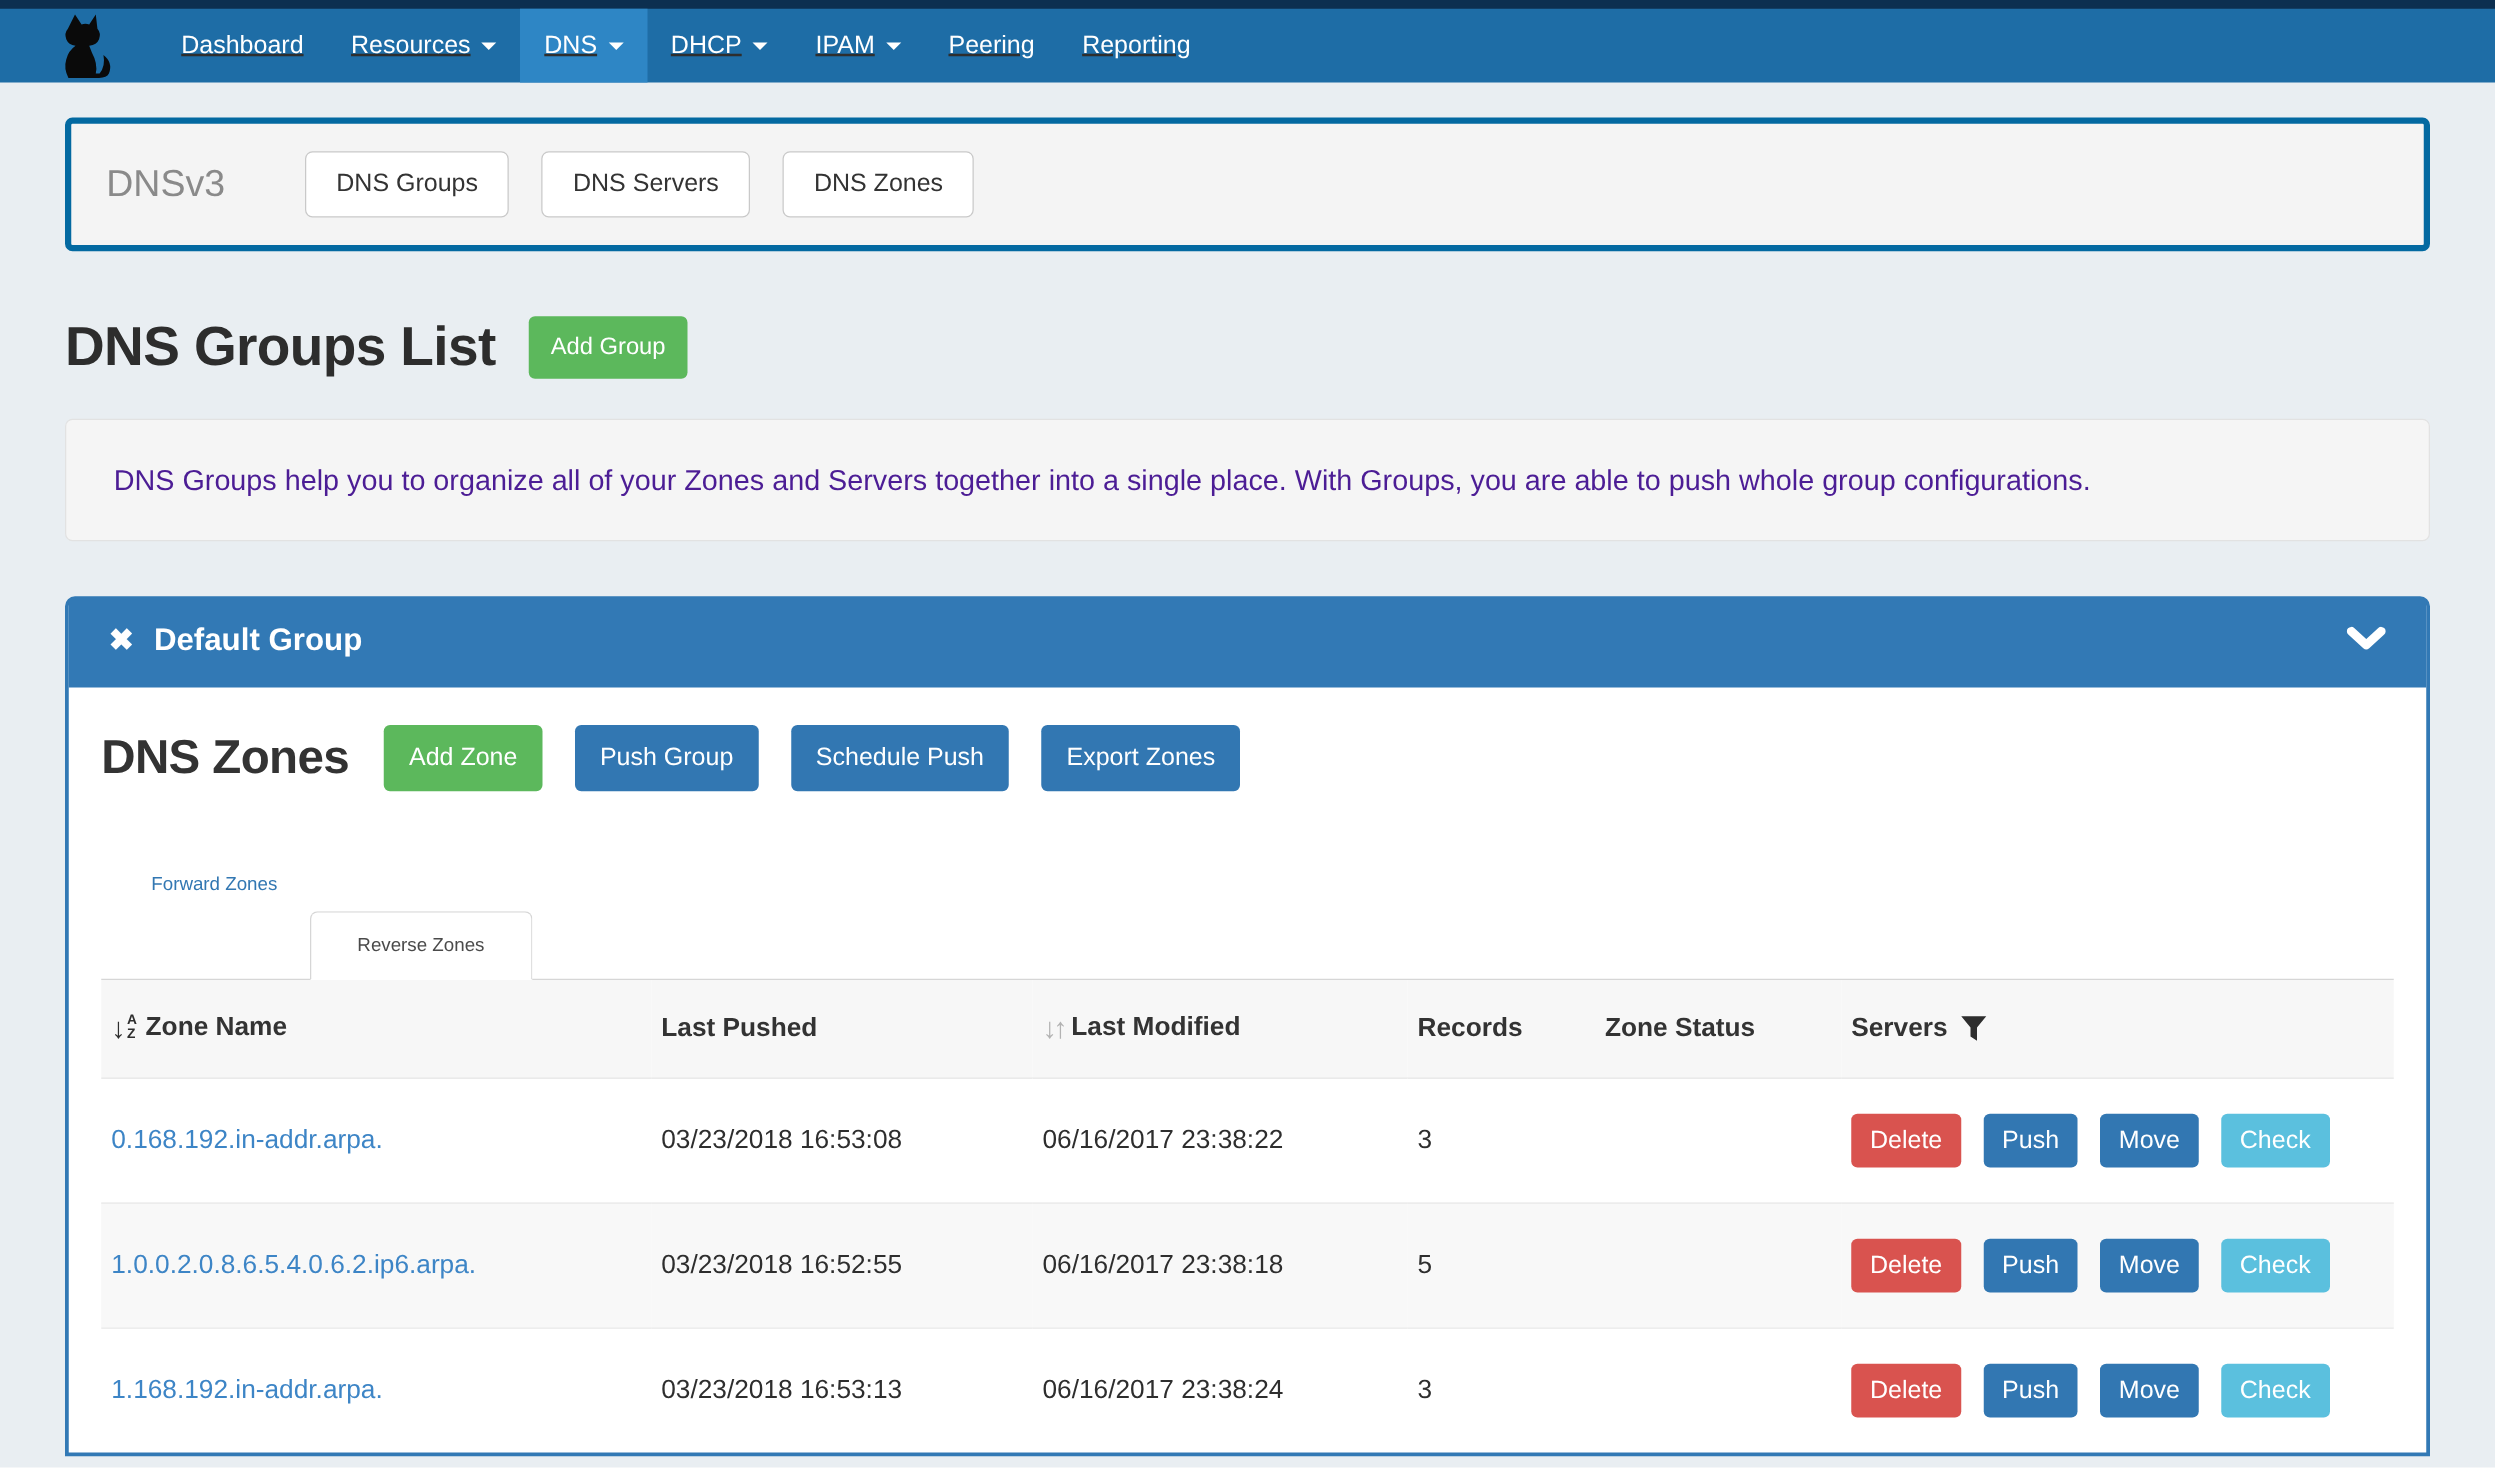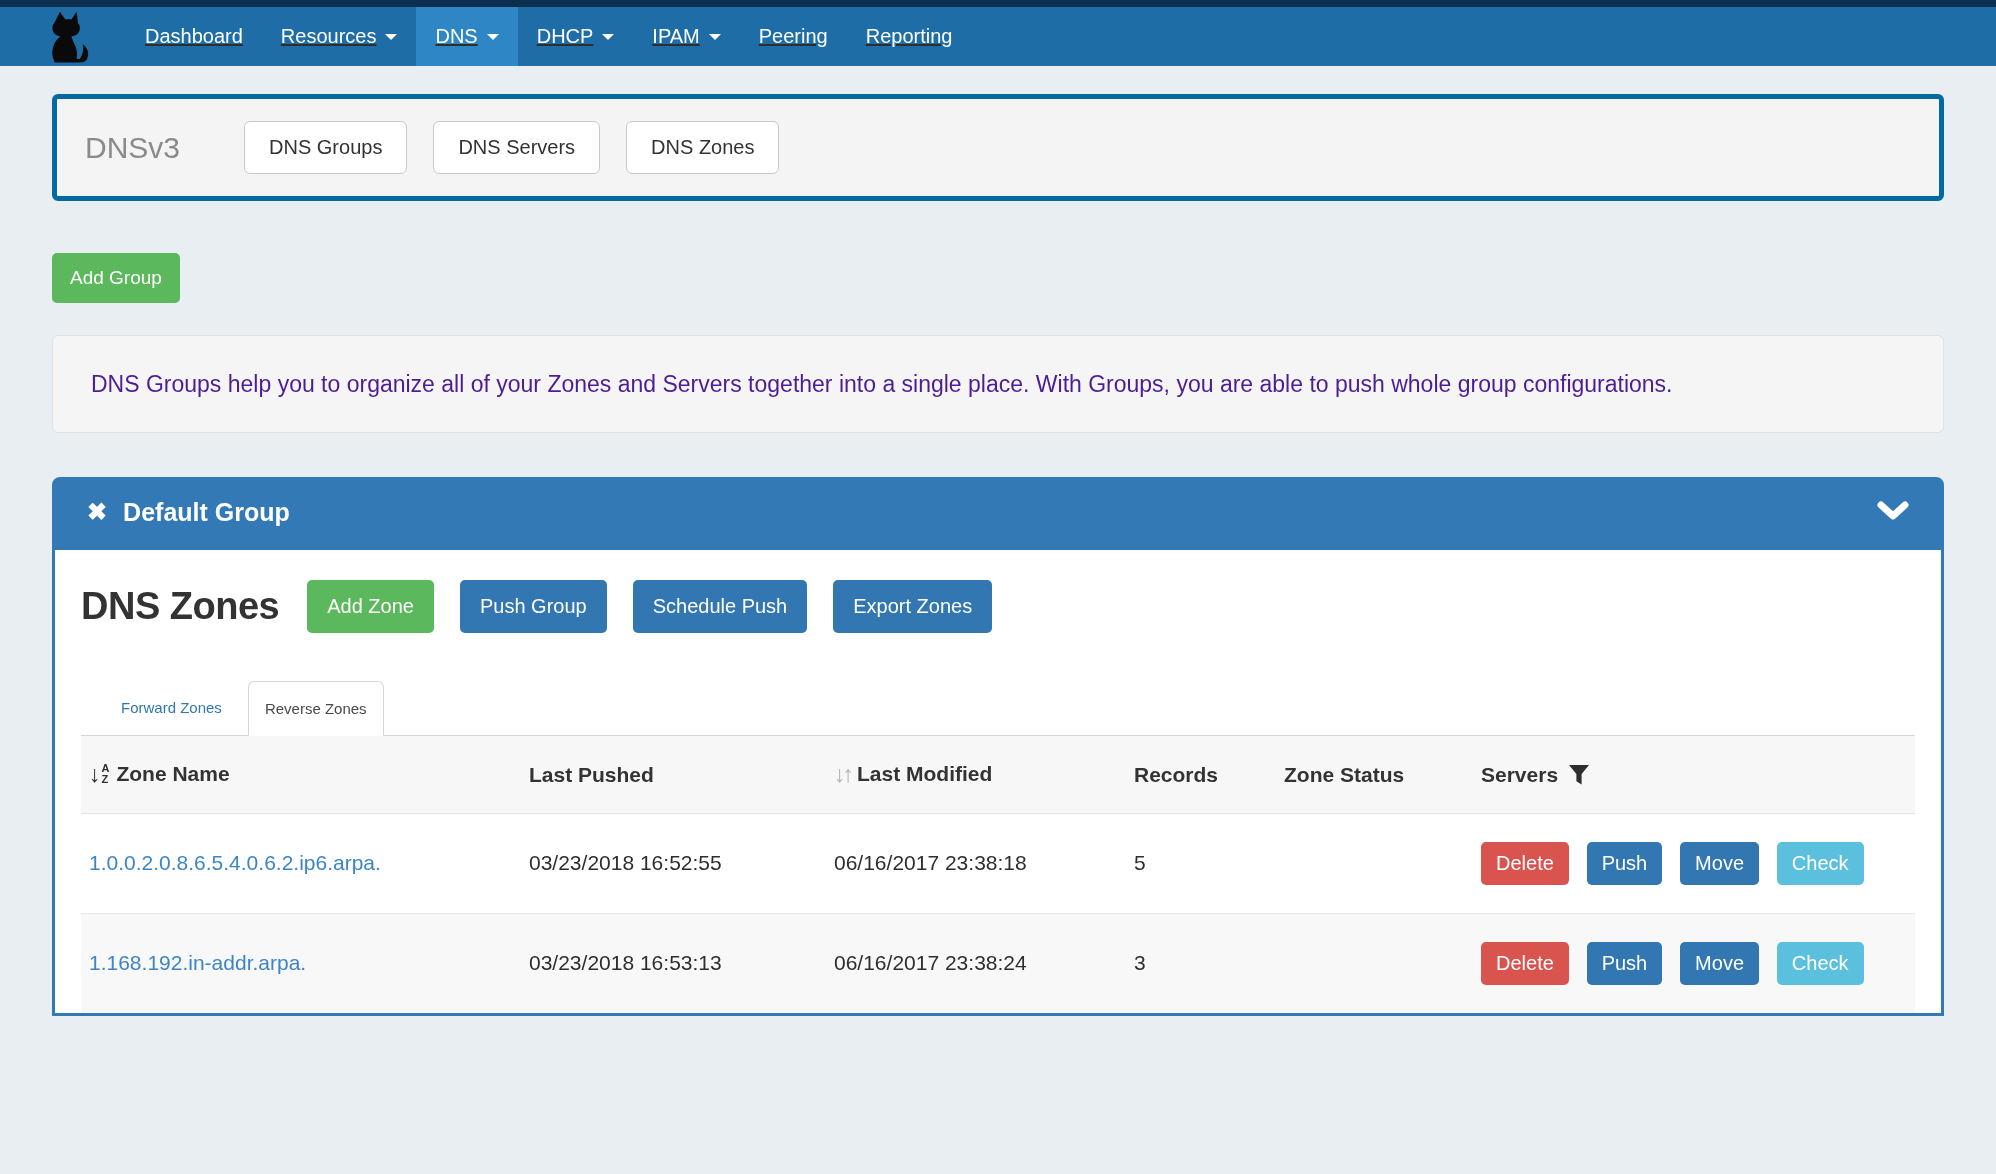--- a/index.html
+++ b/index.html
@@ -179,21 +179,22 @@
     color: #3277b2;
     cursor: pointer;
   }
   .tab.active {
     background: #fff;
     border: 1px solid #d6d6d6;
     border-bottom: 1px solid #fff;
     margin-bottom: -1px;
     border-radius: 6px 6px 0 0;
     color: #4a4a4a;
-    padding: 18px 16px;
+    padding: 18px 37px;
+    margin-top: 48px;
   }
 
   
   table.zones { width: 100%; border-collapse: collapse; table-layout: fixed; }
   .zones th {
     background: #f7f7f7;
     text-align: left;
     font-size: 21px;
     font-weight: bold;
     color: #333;
@@ -279,20 +280,21 @@
 
       <button class="white-btn">DNS Groups</button>
 
       <button class="white-btn">DNS Servers</button>
 
       <button class="white-btn">DNS Zones</button>
 
   </div>
 
   <div class="page-head">
+    <span class="page-title">DNS Groups List</span>
     <button class="btn btn-green btn-lg">Add Group</button>
   </div>
 
   <div class="desc-panel">
     <p>DNS Groups help you to organize all of your Zones and Servers together into a single place. With Groups, you are able to push whole group configurations.</p>
   </div>
 
   <div class="card">
     <div class="card-header">
       <span class="close-x">✖</span>
@@ -372,20 +374,33 @@
                   <svg width="22" height="24" viewBox="0 0 22 24" aria-hidden="true">
                     <path d="M1 2 H21 L13.6 11 V21.5 L8.4 18.2 V11 Z" fill="#2e2e2e"></path>
                   </svg>
                 </span>
               </span>
             </th>
           </tr>
         </thead>
         <tbody>
 
+            <tr>
+              <td><span class="zone-link">0.168.192.in-addr.arpa.</span></td>
+              <td>03/23/2018 16:53:08</td>
+              <td>06/16/2017 23:38:22</td>
+              <td>3</td>
+              <td></td>
+              <td>
+                <button class="btn btn-red row-btn">Delete</button>
+                <button class="btn btn-blue row-btn">Push</button>
+                <button class="btn btn-blue row-btn">Move</button>
+                <button class="btn btn-info row-btn">Check</button>
+              </td>
+            </tr>
 
             <tr>
               <td><span class="zone-link">1.0.0.2.0.8.6.5.4.0.6.2.ip6.arpa.</span></td>
               <td>03/23/2018 16:52:55</td>
               <td>06/16/2017 23:38:18</td>
               <td>5</td>
               <td></td>
               <td>
                 <button class="btn btn-red row-btn">Delete</button>
                 <button class="btn btn-blue row-btn">Push</button>

